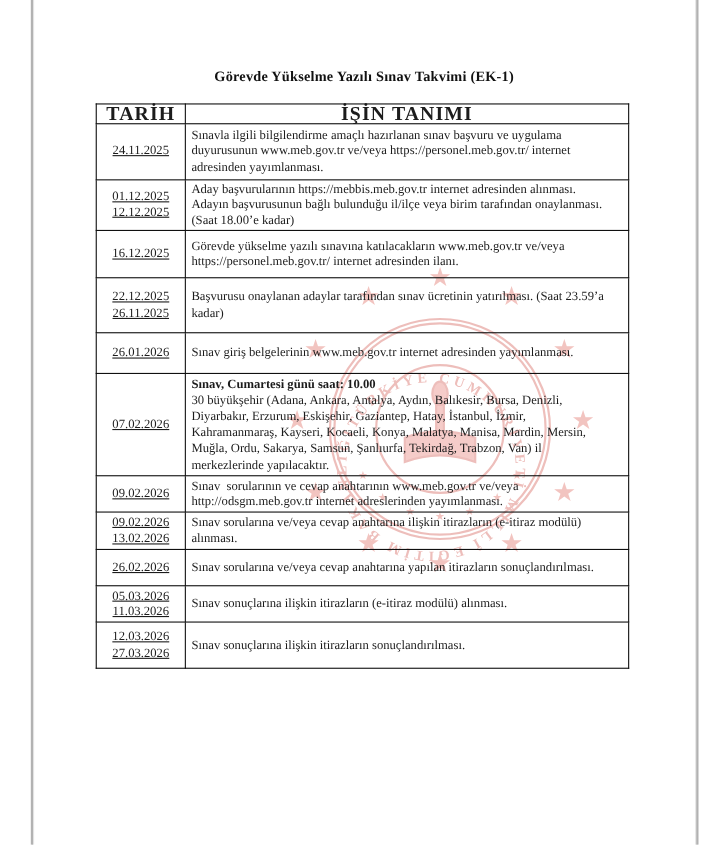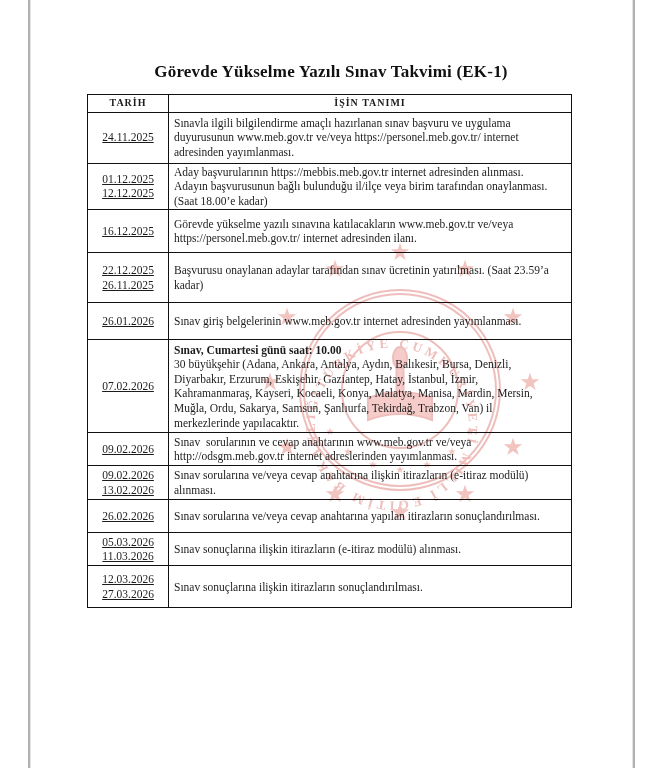--- a/index.html
+++ b/index.html
@@ -5,39 +5,39 @@
   * { margin: 0; padding: 0; box-sizing: border-box; }
   html, body { width: 661px; height: 768px; background: #ffffff; overflow: hidden; }
   body { font-family: "Liberation Serif", "DejaVu Serif", serif; color: #1c1c1c; position: relative; }
 
   .page-edge { position: absolute; top: 0; bottom: 0; width: 2px; background: #b2b2b2; }
   .page-edge.left  { left: 28px; box-shadow: 1px 0 0 #e3e3e3; }
   .page-edge.right { left: 633px; box-shadow: -1px 0 0 #e3e3e3; }
 
   .doc-title {
     position: absolute; top: 62px; left: 30px; width: 602px;
-    text-align: center; font-weight: bold; font-size: 17px; letter-spacing: .2px;
+    text-align: center; font-weight: bold; font-size: 13px; letter-spacing: .2px;
     color: #111; z-index: 3;
   }
 
   .watermark {
     position: absolute; left: 240px; top: 230px; width: 320px; height: 320px;
     z-index: 1; opacity: .55; pointer-events: none;
   }
 
   table.schedule {
     position: absolute; left: 87px; top: 94px; width: 485px;
     border-collapse: collapse; table-layout: fixed;
     font-size: 11.5px; line-height: 14.6px; z-index: 2;
     background: transparent;
   }
   table.schedule col.c1 { width: 81px; }
   table.schedule th, table.schedule td { border: 1px solid #101010; vertical-align: middle; }
   table.schedule th {
-    font-size: 10px; font-weight: bold; letter-spacing: 1px;
+    font-size: 18px; font-weight: bold; letter-spacing: 1px;
     text-align: center; height: 16px; padding: 1px 0;
   }
   td.date-cell { text-align: center; padding: 1px 2px; text-decoration: underline; }
   td.task-cell { padding: 1px 16px 1px 5px; }
   .date-line:empty { display: none; }
   .task-bold { font-weight: bold; }
   .task-bold:empty { display: none; }
   .task-text { white-space: pre-wrap; }
 
   

